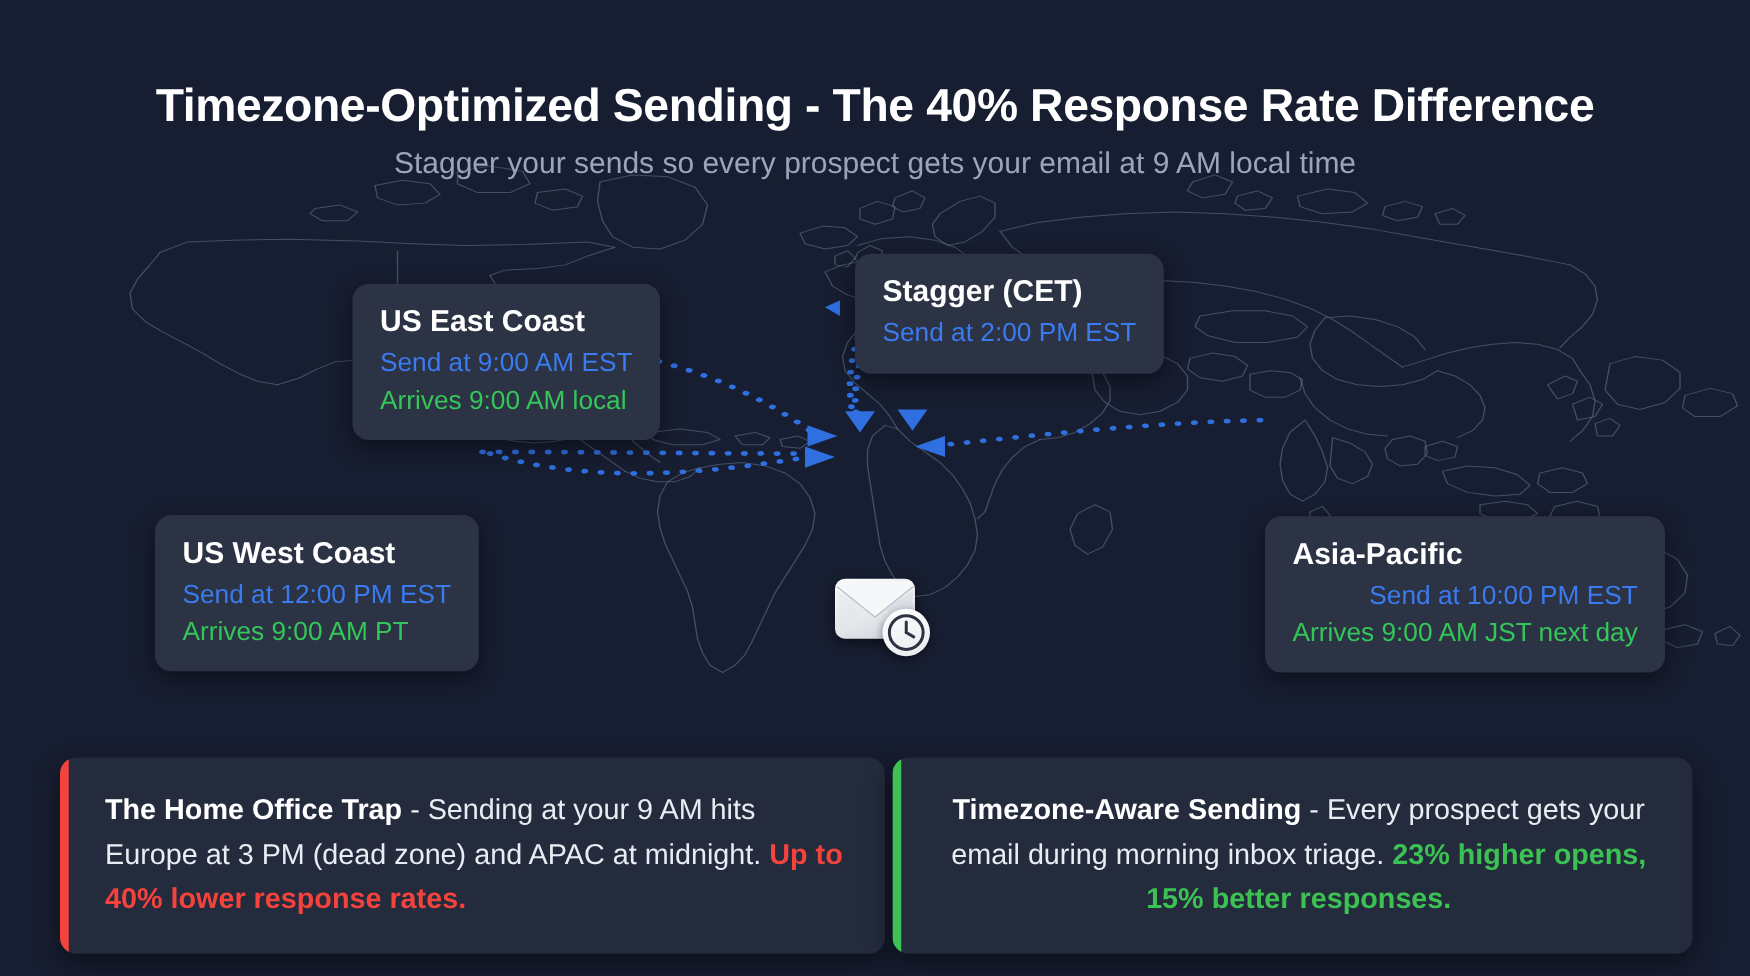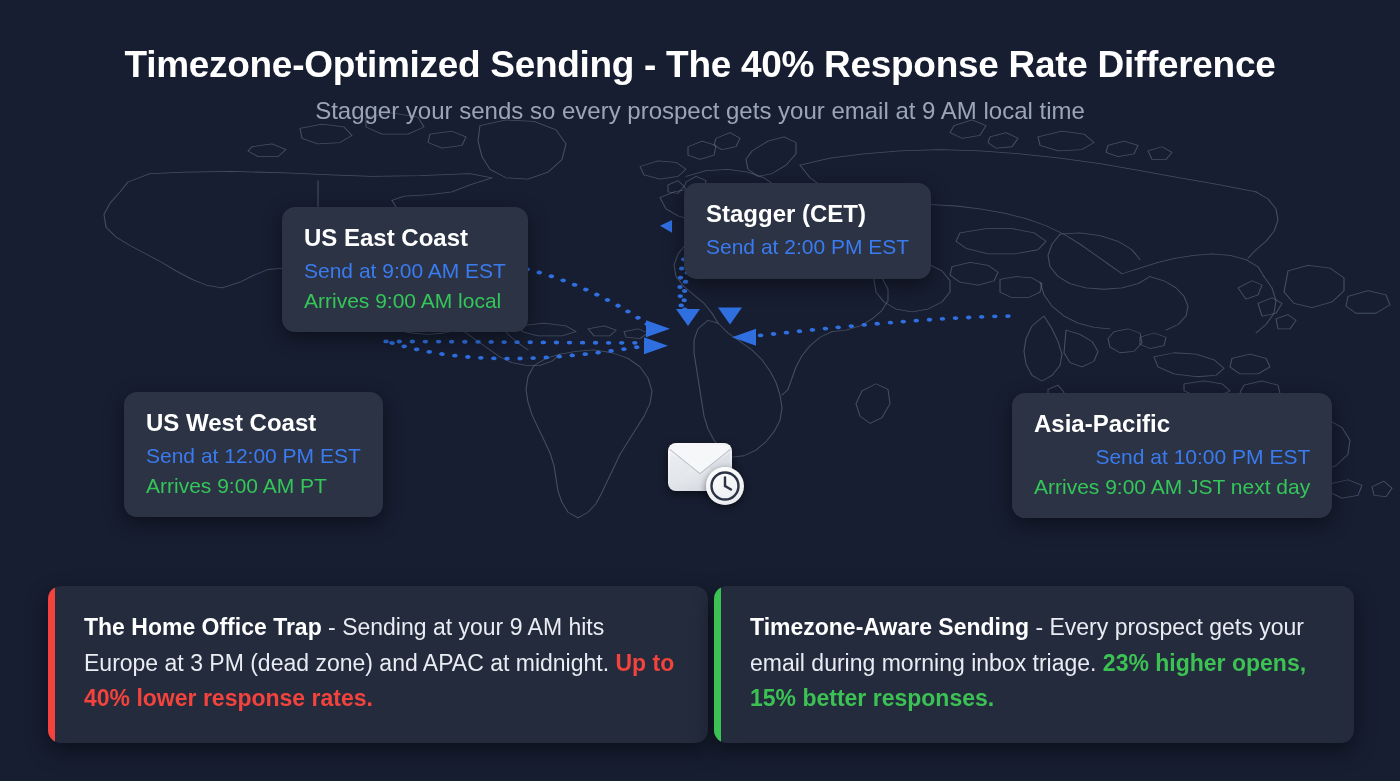--- a/index.html
+++ b/index.html
@@ -2,21 +2,21 @@
 <html><head>
 <meta charset="utf-8">
 <style>
   * { margin:0; padding:0; box-sizing:border-box; }
   html,body {
     width:1400px; height:781px;
     background:#171e31;
     font-family:"Liberation Sans", sans-serif;
     overflow:hidden;
   }
-  #stage { position:relative; width:1400px; height:551px; background:#171e31; }
+  #stage { position:relative; width:1400px; height:551px; background:#171e31;margin-top:20px; }
 
   
   #map-layer { position:absolute; inset:0; }
   #map-layer svg { width:100%; height:100%; display:block; }
   .landpath { fill:none; stroke:#6e7b92; stroke-width:1.1; opacity:.52; stroke-linejoin:round; stroke-linecap:round; }
 
   
   #route-layer { position:absolute; inset:0; pointer-events:none; }
   #route-layer svg { width:100%; height:100%; display:block; }
   .route { fill:none; stroke:#2f6fe0; stroke-width:5.4; stroke-linecap:round;
@@ -81,21 +81,21 @@
   .callout-bar { position:absolute; left:0; top:0; bottom:0; width:7px; }
   .callout-text {
     padding:24px 26px 26px 36px;
     font-size:23px; line-height:1.55; color:#e9ecf2;
   }
   .callout-text b { color:#ffffff; font-weight:bold; }
   .emph-red { color:#f4433c; font-weight:bold; }
   .emph-green { color:#3cc253; font-weight:bold; }
 
   #callout-trap { left:48px; top:586px; width:660px; }
-  #callout-aware { left:714px; top:586px; width:640px; }
+  #callout-aware { left:714px; top:586px; width:640px;text-align:center; }
 </style>
 </head>
 <body>
 
 <div id="stage">
 
   <div id="map-layer">
     <svg viewBox="0 0 1400 781" preserveAspectRatio="none">
       <g>
 

